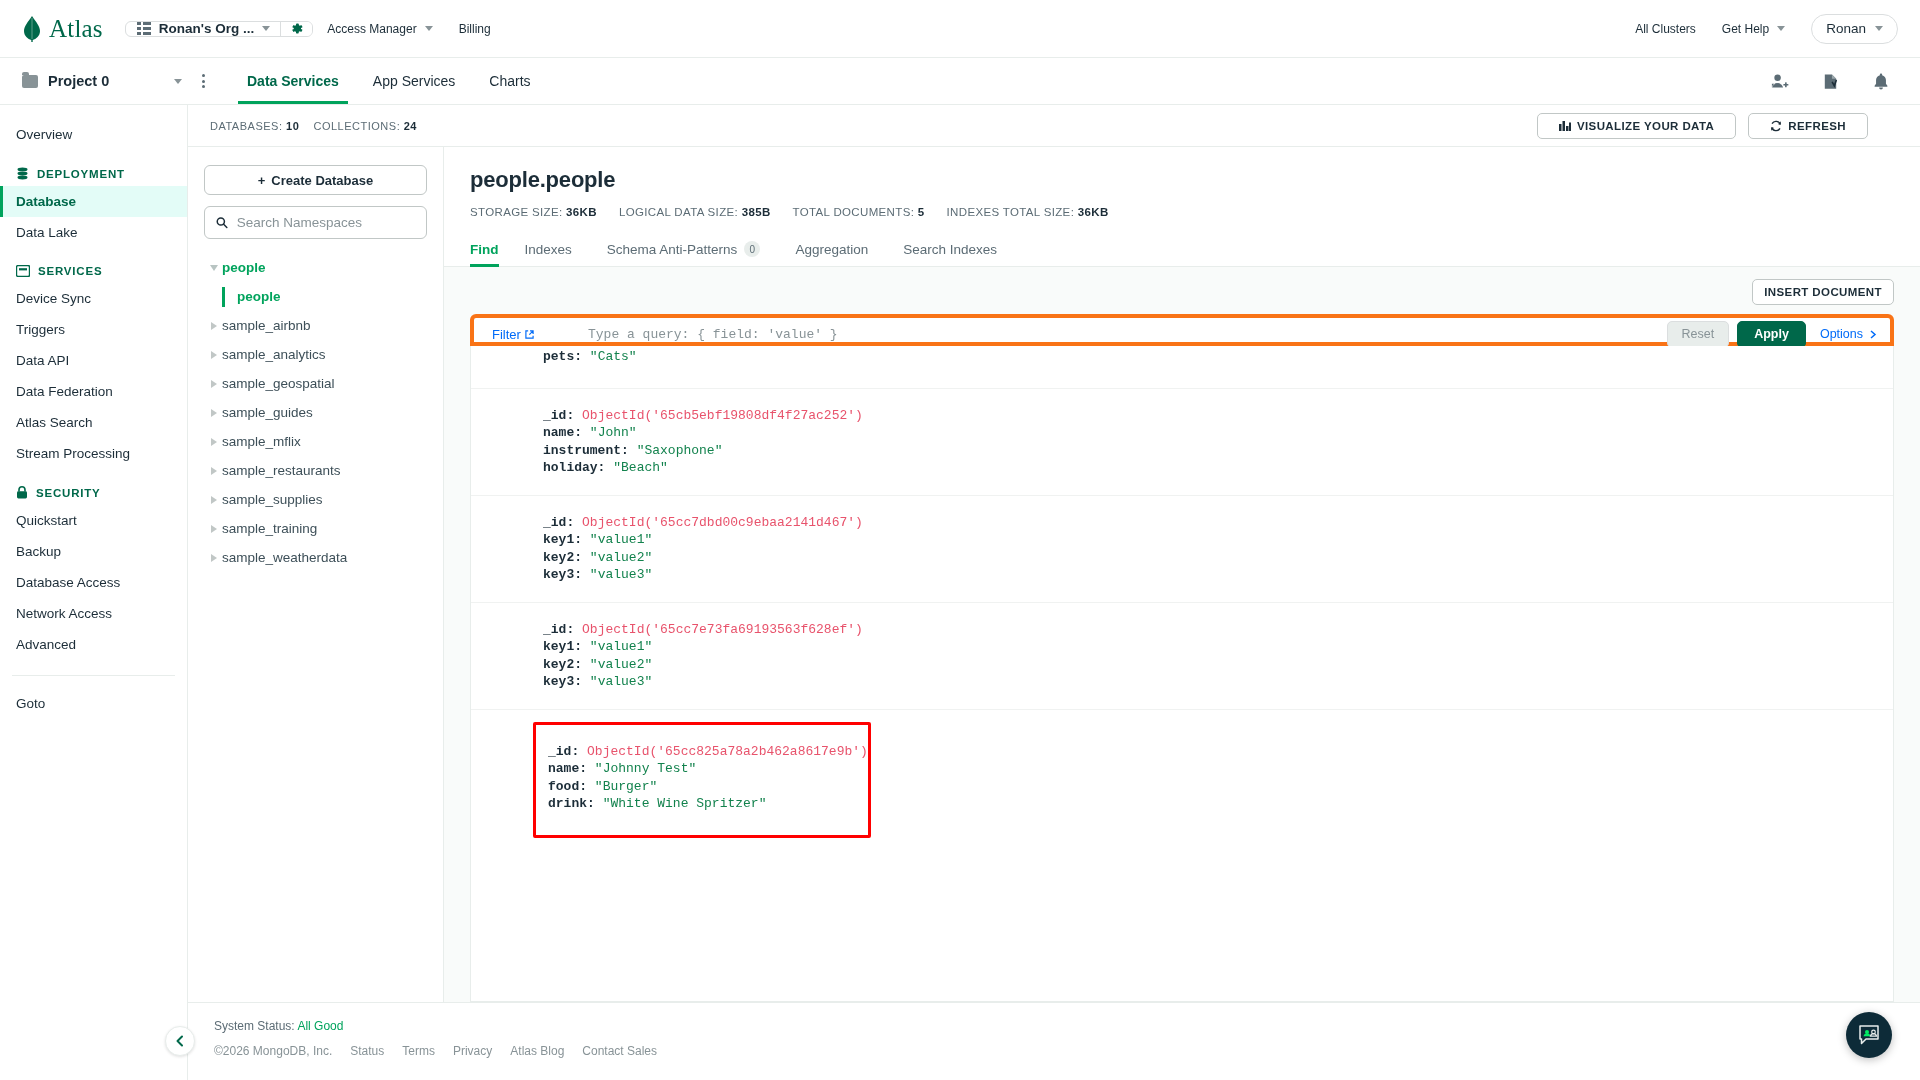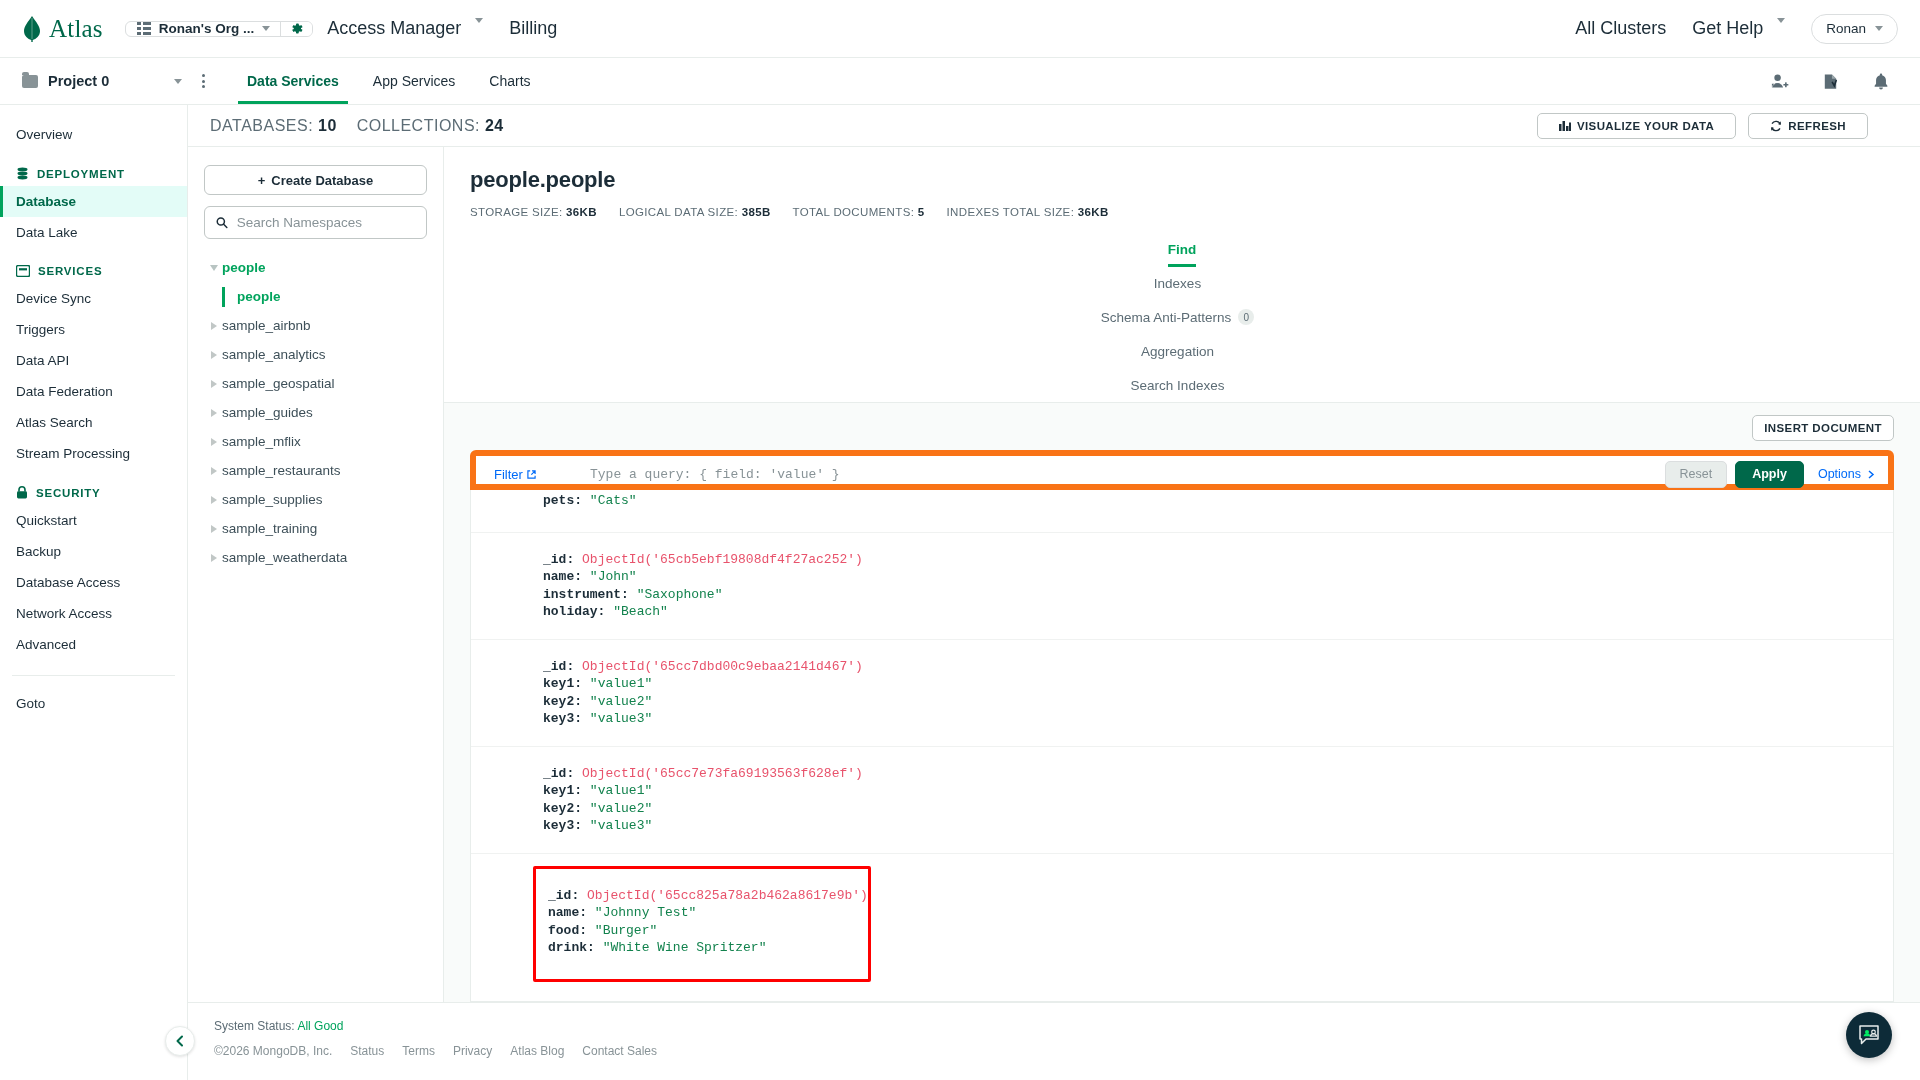--- a/index.html
+++ b/index.html
@@ -27,21 +27,21 @@
     border: 1px solid #dbdedf; border-radius: 6px;
     height: 16px; overflow: hidden; margin-right: 14px;
   }
   .org-main { display: flex; align-items: center; gap: 8px; padding: 0 10px 0 11px; height: 100%; }
   .org-name { font-size: 13.5px; font-weight: bold; color: #1c2d38; max-width: 112px;
     overflow: hidden; white-space: nowrap; text-overflow: ellipsis; }
   .caret { width: 0; height: 0; border-left: 4.5px solid transparent; border-right: 4.5px solid transparent;
     border-top: 5.5px solid #889397; }
   .org-gear { border-left: 1px solid #dbdedf; height: 100%; display: flex; align-items: center;
     justify-content: center; width: 32px; background: #fff; }
-  .topnav-item { font-size: 18px; color: #1c2d38; margin-right: 26px; display: flex; gap: 14px; }
+  .topnav-item { font-size: 12px; color: #1c2d38; margin-right: 26px; display: flex; align-items: center; gap: 8px; }
   .spacer { flex: 1; }
   .right-nav { display: flex; align-items: center; gap: 26px; }
   .user-pill { border: 1px solid #dbdedf; border-radius: 16px; height: 30px; display: flex;
     align-items: center; gap: 9px; padding: 0 14px; font-size: 13.5px; }
 
   
   .projbar {
     height: 47px; flex: 0 0 47px;
     display: flex; align-items: center;
     border-bottom: 1px solid #e8edeb; background: #fff;
@@ -78,21 +78,21 @@
     font-size: 11.5px; font-weight: bold; letter-spacing: .8px; color: #00684a; }
   .nav-divider { height: 1px; background: #e8edeb; margin: 15px 12px 12px; }
   .collapse-btn { position: absolute; left: 165px; bottom: 24px; width: 30px; height: 30px; border-radius: 50%;
     background: #fff; border: 1px solid #e8edeb; display: flex; align-items: center; justify-content: center;
     box-shadow: 0 1px 3px rgba(0,0,0,.12); z-index: 5; }
 
   
   .main { flex: 1; display: flex; flex-direction: column; min-width: 0; background: #fff; }
   .dbstats { height: 42px; flex: 0 0 42px; display: flex; align-items: center; padding: 0 22px 0 22px;
     border-bottom: 1px solid #e8edeb; }
-  .dbstats-text { font-size: 16px; letter-spacing: .5px; color: #5c6c75; }
+  .dbstats-text { font-size: 11px; letter-spacing: .5px; color: #5c6c75; }
   .dbstats-text b { color: #1c2d38; }
   .ghost-btn { border: 1px solid #c1c7c6; border-radius: 5px; height: 26px; display: inline-flex;
     align-items: center; gap: 6px; padding: 0 21px; font-size: 11.5px; font-weight: bold;
     letter-spacing: .4px; color: #1c2d38; background: #fff; }
 
   .panes { flex: 1; display: flex; min-height: 0; }
   .dbpane { width: 256px; flex: 0 0 256px; border-right: 1px solid #e8edeb; padding: 18px 16px 0; }
   .create-db { width: 100%; height: 30px; border: 1px solid #c1c7c6; border-radius: 6px; background: #fff;
     font-size: 13px; font-weight: bold; color: #1c2d38; display: flex; align-items: center; justify-content: center; gap: 6px; }
   .search-wrap { margin-top: 11px; height: 33px; border: 1px solid #c1c7c6; border-radius: 6px;
@@ -112,35 +112,35 @@
   .tree-row.coll .tree-label { color: #00a35c; font-weight: bold; border-left: 3px solid #00a35c;
     padding-left: 12px; line-height: 20px; }
   .tree-label { }
 
   .collpane { flex: 1; min-width: 0; display: flex; flex-direction: column; background: #fff; padding: 0 0 0 0; }
   .coll-head { padding: 20px 22px 0 26px; }
   .coll-title { font-size: 22px; font-weight: bold; letter-spacing: -.2px; }
   .coll-meta { margin-top: 13px; display: flex; gap: 22px; font-size: 11.5px; letter-spacing: .35px; color: #5c6c75; }
   .coll-meta b { color: #1c2d38; }
   .ctabs { display: flex; align-items: center; gap: 0; margin-top: 14px; border-bottom: 1px solid #e8edeb;
-    padding-left: 26px; flex-direction: column; }
+    padding-left: 26px; }
   .ctab { height: 34px; display: flex; align-items: center; gap: 7px; padding: 0 17px 0 0; margin-right: 18px;
     font-size: 13.5px; color: #5c6c75; position: relative; }
   .ctab:first-child { padding-right: 8px; }
   .ctab.active { color: #00a35c; font-weight: bold; }
   .ctab.active:after { content: ""; position: absolute; left: 0; right: 8px; bottom: -1px; height: 3px; background: #00a35c; }
   .badge0 { width: 16px; height: 16px; border-radius: 50%; background: #e8edeb; color: #5c6c75;
     font-size: 10px; display: flex; align-items: center; justify-content: center; }
 
   .docarea { flex: 1; min-height: 0; background: #f9fbfa; padding: 12px 26px 0 26px; display: flex; flex-direction: column; }
   .insert-row { display: flex; justify-content: flex-end; padding-bottom: 9px; }
   .insert-btn { border: 1px solid #c1c7c6; border-radius: 5px; height: 26px; padding: 0 11px;
     background: #fff; font-size: 11.5px; font-weight: bold; letter-spacing: .4px; color: #1c2d38; }
 
-  .querybar { background: #fff; border: 6px solid #f97316; border-radius: 6px 6px 0 0; height: 40px;
+  .querybar { background: #fff; border: 4px solid #f97316; border-radius: 6px 6px 0 0; height: 32px;
     display: flex; align-items: center; padding: 8px 13px 0 18px; }
   .filter-lbl { font-size: 13px; color: #016bf8; display: flex; align-items: center; gap: 4px; width: 78px; }
   .query-input { flex: 1; border: none; outline: none; font-family: "Liberation Mono", monospace;
     font-size: 13px; color: #5c6c75; background: transparent; padding-left: 18px; }
   .query-input::placeholder { color: #889397; }
   .btn-reset { background: #e8edeb; border: 1px solid #dbdedf; border-radius: 5px; height: 27px; padding: 0 14px;
     font-size: 12.5px; color: #889397; }
   .btn-apply { background: #00684a; border: 1px solid #00684a; border-radius: 5px; height: 27px; padding: 0 16px;
     font-size: 12.5px; color: #fff; font-weight: bold; margin-left: 8px; }
   .options-lnk { color: #016bf8; font-size: 12.5px; margin-left: 14px; display: flex; align-items: center; gap: 7px; }

